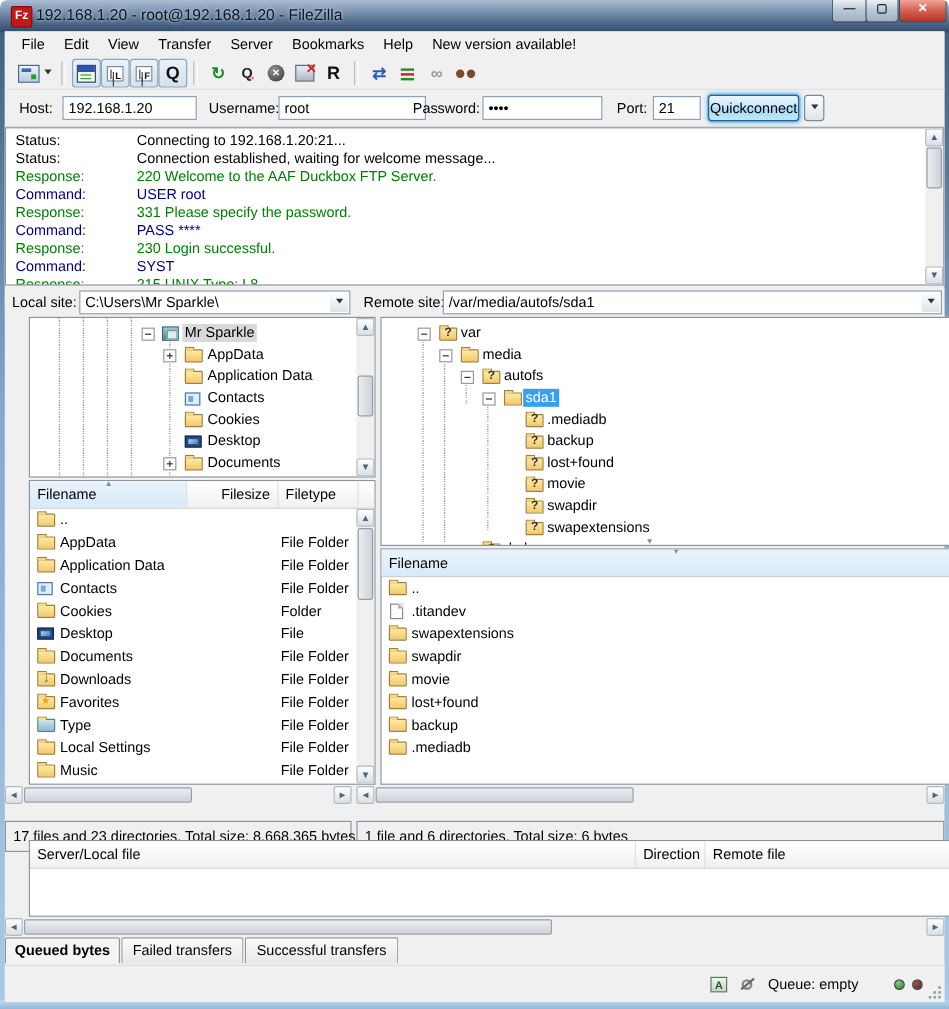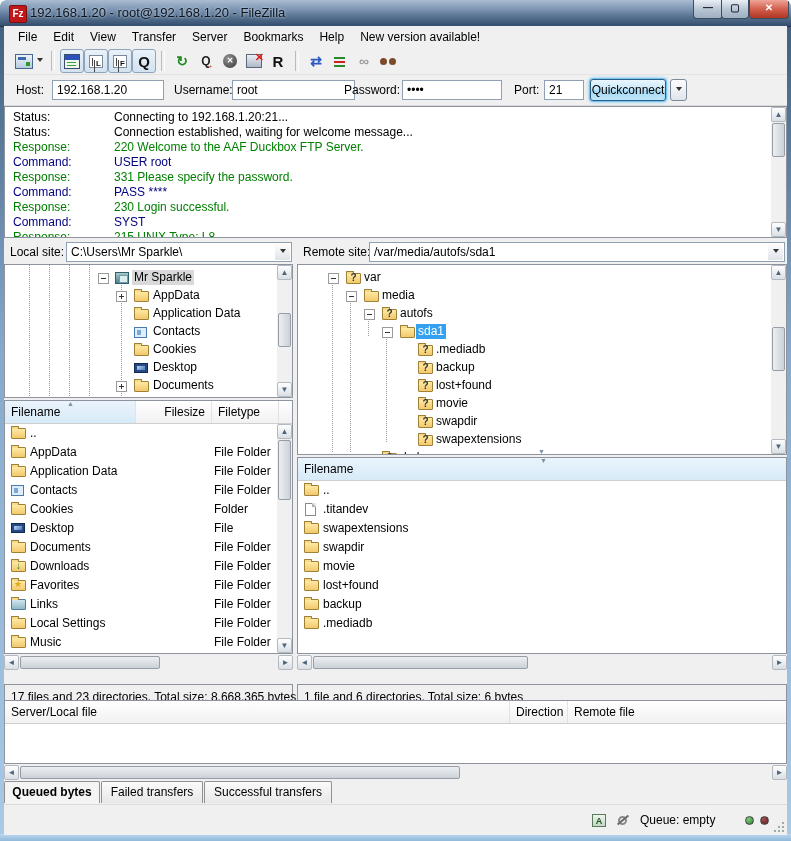--- a/index.html
+++ b/index.html
@@ -66,21 +66,21 @@
   .sb-vthumb{position:absolute;left:1px;width:13px;background:linear-gradient(90deg,#eceef1,#ccd2d9);border:1px solid #969da6;border-radius:2px;box-sizing:border-box;}
   .sb-hthumb{position:absolute;top:1px;height:13px;background:linear-gradient(180deg,#eceef1,#ccd2d9);border:1px solid #969da6;border-radius:2px;box-sizing:border-box;}
   
   .sitebar{position:absolute;top:240px;height:24px;background:#f0f0f0;}
   .sitelabel{position:absolute;top:0;line-height:24px;left:6px;}
   .combo{position:absolute;top:2px;height:20px;background:#fff;border:1px solid #90a0b3;box-sizing:border-box;}
   .combo .val{position:absolute;left:4px;top:0;line-height:18px;white-space:nowrap;}
   .combo .cdd{position:absolute;right:1px;top:1px;width:15px;height:16px;background:linear-gradient(#fdfdfd,#dfe4e9);display:flex;align-items:center;justify-content:center;}
   .tri-down{width:0;height:0;border:3px solid transparent;border-top:4px solid #333;}
   
-  .panel{position:absolute;background:#fff;border:1px solid #8e949e;box-sizing:border-box;overflow:hidden;}
+  .panel{position:absolute;background:#fff;border:1px solid #8e949e;box-sizing:border-box;overflow:hidden;margin-left:20px;}
   .trow{position:absolute;left:0;height:18px;width:100%;}
   .tl{position:absolute;top:1px;line-height:15px;padding:0 2px;white-space:nowrap;}
   .tl.sel{background:#359ff0;color:#fff;}
   .tl.isel{background:#d9d9d9;}
   .exp{position:absolute;width:9px;height:9px;background:#fff;border:1px solid #9a9a9a;box-sizing:content-box;}
   .exp::before{content:'';position:absolute;left:2px;top:4px;width:5px;height:1px;background:#333;}
   .exp.plus::after{content:'';position:absolute;left:4px;top:2px;width:1px;height:5px;background:#333;}
   .vguide{position:absolute;width:1px;background-image:repeating-linear-gradient(180deg,#9a9a9a 0 1px,transparent 1px 2px);}
   
   .i{position:absolute;display:inline-block;box-sizing:border-box;}
@@ -429,21 +429,21 @@
         <span class="lname">Downloads</span>
         <span class="ltype">File Folder</span>
       </div>
     <div class="lrow" style="top:175px;">
         <span class="i i-folder i-fav" style="left:5px;"></span>
         <span class="lname">Favorites</span>
         <span class="ltype">File Folder</span>
       </div>
     <div class="lrow" style="top:194px;">
         <span class="i i-folder i-links" style="left:5px;"></span>
-        <span class="lname">Links</span>
+        <span class="lname">Type</span>
         <span class="ltype">File Folder</span>
       </div>
     <div class="lrow" style="top:213px;">
         <span class="i i-folder" style="left:5px;"></span>
         <span class="lname">Local Settings</span>
         <span class="ltype">File Folder</span>
       </div>
     <div class="lrow" style="top:232px;">
         <span class="i i-folder" style="left:5px;"></span>
         <span class="lname">Music</span>

